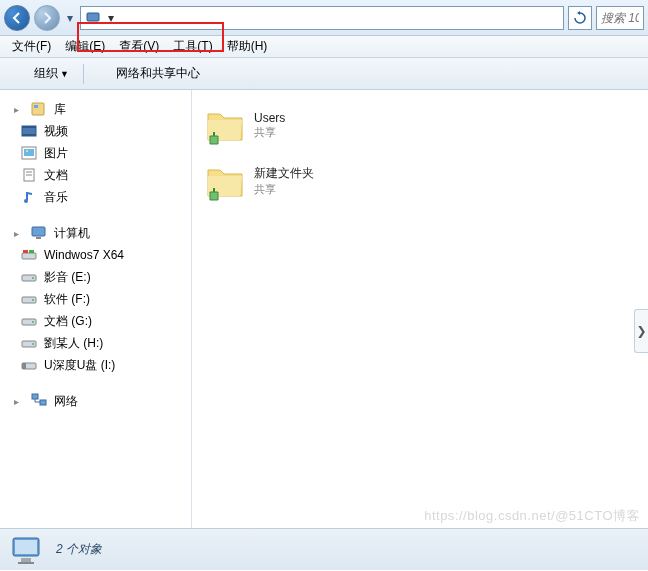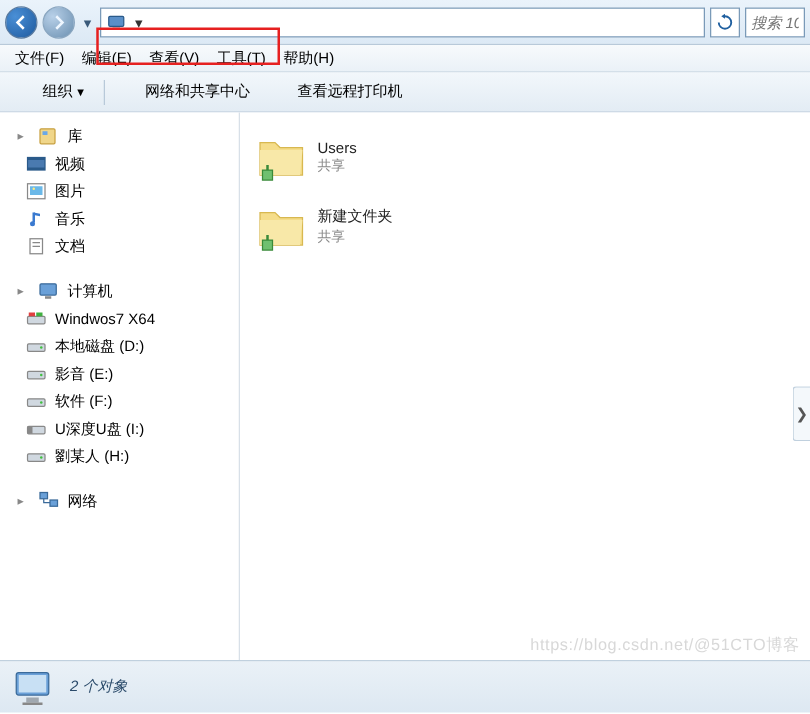--- a/index.html
+++ b/index.html
@@ -104,21 +104,20 @@
   <span>帮助(H)</span>
 </div>
 
 <div class="toolbar">
   <div class="tb-btn">
     <span>组织</span>
       <span style="font-size:9px">▼</span>
   </div>
   <div class="tb-sep"></div>
   <div class="tb-btn">网络和共享中心</div>
-  <div class="tb-btn">查看远程打印机</div>
 </div>
 
 <div class="mainarea">
   <div class="sidebar">
 
     <div class="side-group">
       <div class="side-item root">
         <span class="side-expand">▸</span>
         <span class="side-icon">
           <svg width="18" height="18" viewBox="0 0 18 18">
@@ -144,37 +143,37 @@
               <rect x="1" y="2" width="14" height="12" fill="#fff" stroke="#888"></rect>
               <rect x="3" y="4" width="10" height="7" fill="#6ab8e8"></rect>
               <circle cx="6" cy="6" r="1" fill="#ffea80"></circle>
             </svg>
           </span>
         <span class="side-label">图片</span>
       </div>
       <div class="side-item">
         <span class="side-icon">
             <svg width="16" height="16" viewBox="0 0 16 16">
+              <rect x="3" y="2" width="10" height="12" fill="#fff" stroke="#888"></rect>
+              <line x1="5" y1="5" x2="11" y2="5" stroke="#888"></line>
+              <line x1="5" y1="8" x2="11" y2="8" stroke="#888"></line>
+            </svg>
+          </span>
+        <span class="side-label">文档</span>
+      </div>
+      <div class="side-item">
+        <span class="side-icon">
+            <svg width="16" height="16" viewBox="0 0 16 16">
               <path d="M6 3 L6 11" stroke="#3a7ad0" stroke-width="2"></path>
               <circle cx="5" cy="12" r="2" fill="#3a7ad0"></circle>
               <path d="M6 3 L11 4 L11 6 L6 5" fill="#3a7ad0"></path>
             </svg>
           </span>
         <span class="side-label">音乐</span>
       </div>
-      <div class="side-item">
-        <span class="side-icon">
-            <svg width="16" height="16" viewBox="0 0 16 16">
-              <rect x="3" y="2" width="10" height="12" fill="#fff" stroke="#888"></rect>
-              <line x1="5" y1="5" x2="11" y2="5" stroke="#888"></line>
-              <line x1="5" y1="8" x2="11" y2="8" stroke="#888"></line>
-            </svg>
-          </span>
-        <span class="side-label">文档</span>
-      </div>
     </div>
 
     <div class="side-group">
       <div class="side-item root">
         <span class="side-expand">▸</span>
         <span class="side-icon">
             <svg width="18" height="18" viewBox="0 0 18 18">
               <rect x="2" y="3" width="13" height="9" rx="1" fill="#6aa0d8" stroke="#3a6a9a"></rect>
               <rect x="6" y="13" width="5" height="2" fill="#888"></rect>
             </svg>
@@ -191,57 +190,57 @@
           </span>
         <span class="side-label">Windwos7 X64</span>
       </div>
       <div class="side-item">
         <span class="side-icon">
             <svg width="16" height="16" viewBox="0 0 16 16">
               <rect x="1" y="6" width="14" height="6" rx="1" fill="#d0d8e0" stroke="#888"></rect>
               <circle cx="12" cy="9" r="1" fill="#40c040"></circle>
             </svg>
           </span>
-        <span class="side-label">本地磁盘 (D:)</span>
+        <span class="side-label">影音 (E:)</span>
       </div>
       <div class="side-item">
         <span class="side-icon">
             <svg width="16" height="16" viewBox="0 0 16 16">
               <rect x="1" y="6" width="14" height="6" rx="1" fill="#d0d8e0" stroke="#888"></rect>
               <circle cx="12" cy="9" r="1" fill="#40c040"></circle>
             </svg>
           </span>
-        <span class="side-label">影音 (E:)</span>
+        <span class="side-label">软件 (F:)</span>
       </div>
       <div class="side-item">
         <span class="side-icon">
             <svg width="16" height="16" viewBox="0 0 16 16">
               <rect x="1" y="6" width="14" height="6" rx="1" fill="#d0d8e0" stroke="#888"></rect>
               <circle cx="12" cy="9" r="1" fill="#40c040"></circle>
             </svg>
           </span>
-        <span class="side-label">软件 (F:)</span>
+        <span class="side-label">文档 (G:)</span>
+      </div>
+      <div class="side-item">
+        <span class="side-icon">
+            <svg width="16" height="16" viewBox="0 0 16 16">
+              <rect x="1" y="6" width="14" height="6" rx="1" fill="#d0d8e0" stroke="#888"></rect>
+              <circle cx="12" cy="9" r="1" fill="#40c040"></circle>
+            </svg>
+          </span>
+        <span class="side-label">劉某人 (H:)</span>
       </div>
       <div class="side-item">
         <span class="side-icon">
             <svg width="16" height="16" viewBox="0 0 16 16">
               <rect x="1" y="6" width="14" height="6" rx="1" fill="#d0d8e0" stroke="#888"></rect>
               <rect x="1" y="6" width="4" height="6" fill="#888"></rect>
             </svg>
           </span>
         <span class="side-label">U深度U盘 (I:)</span>
-      </div>
-      <div class="side-item">
-        <span class="side-icon">
-            <svg width="16" height="16" viewBox="0 0 16 16">
-              <rect x="1" y="6" width="14" height="6" rx="1" fill="#d0d8e0" stroke="#888"></rect>
-              <circle cx="12" cy="9" r="1" fill="#40c040"></circle>
-            </svg>
-          </span>
-        <span class="side-label">劉某人 (H:)</span>
       </div>
     </div>
 
     <div class="side-group">
       <div class="side-item root">
         <span class="side-expand">▸</span>
         <span class="side-icon">
             <svg width="18" height="18" viewBox="0 0 18 18">
               <rect x="2" y="2" width="6" height="5" fill="#6aa0d8" stroke="#3a6a9a"></rect>
               <rect x="10" y="8" width="6" height="5" fill="#6aa0d8" stroke="#3a6a9a"></rect>

